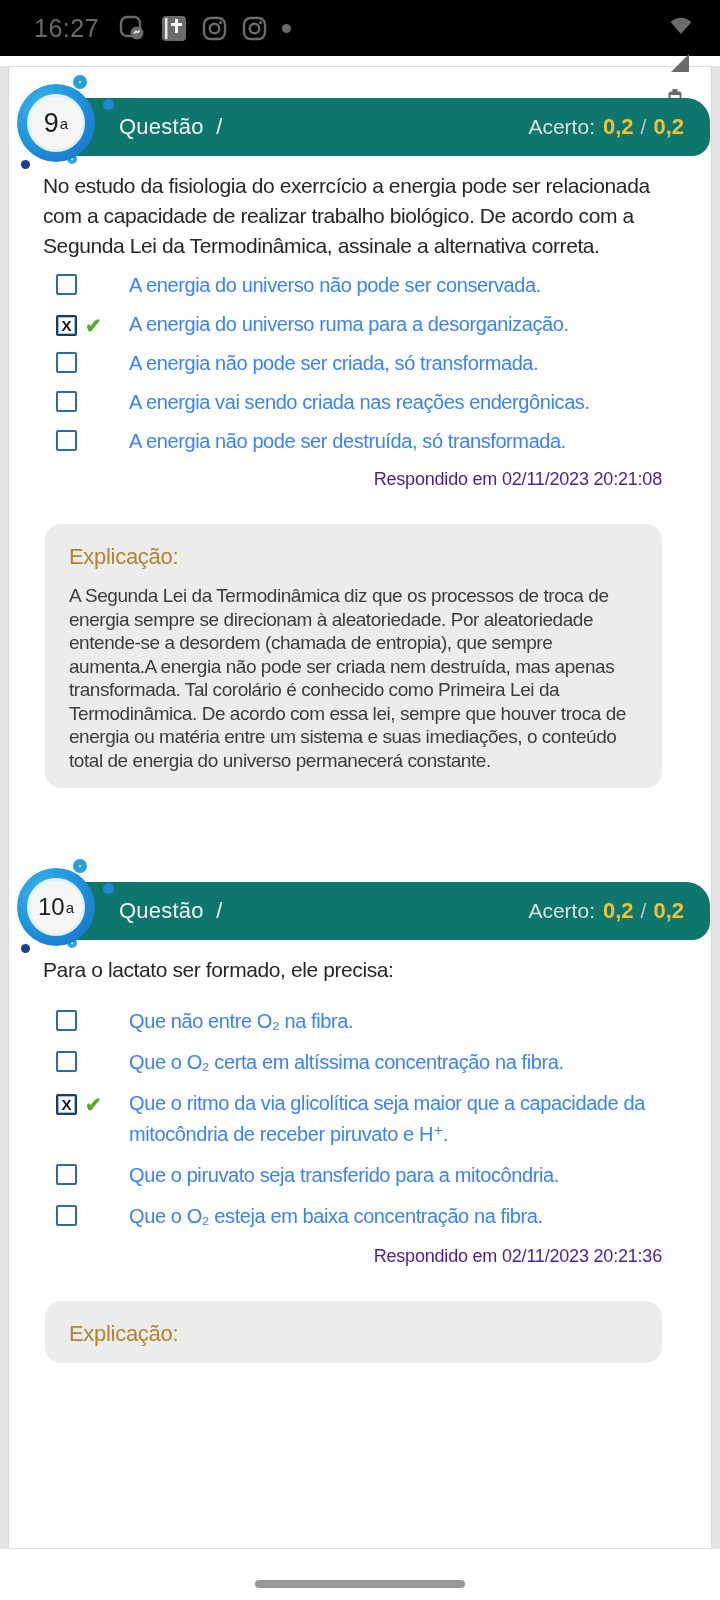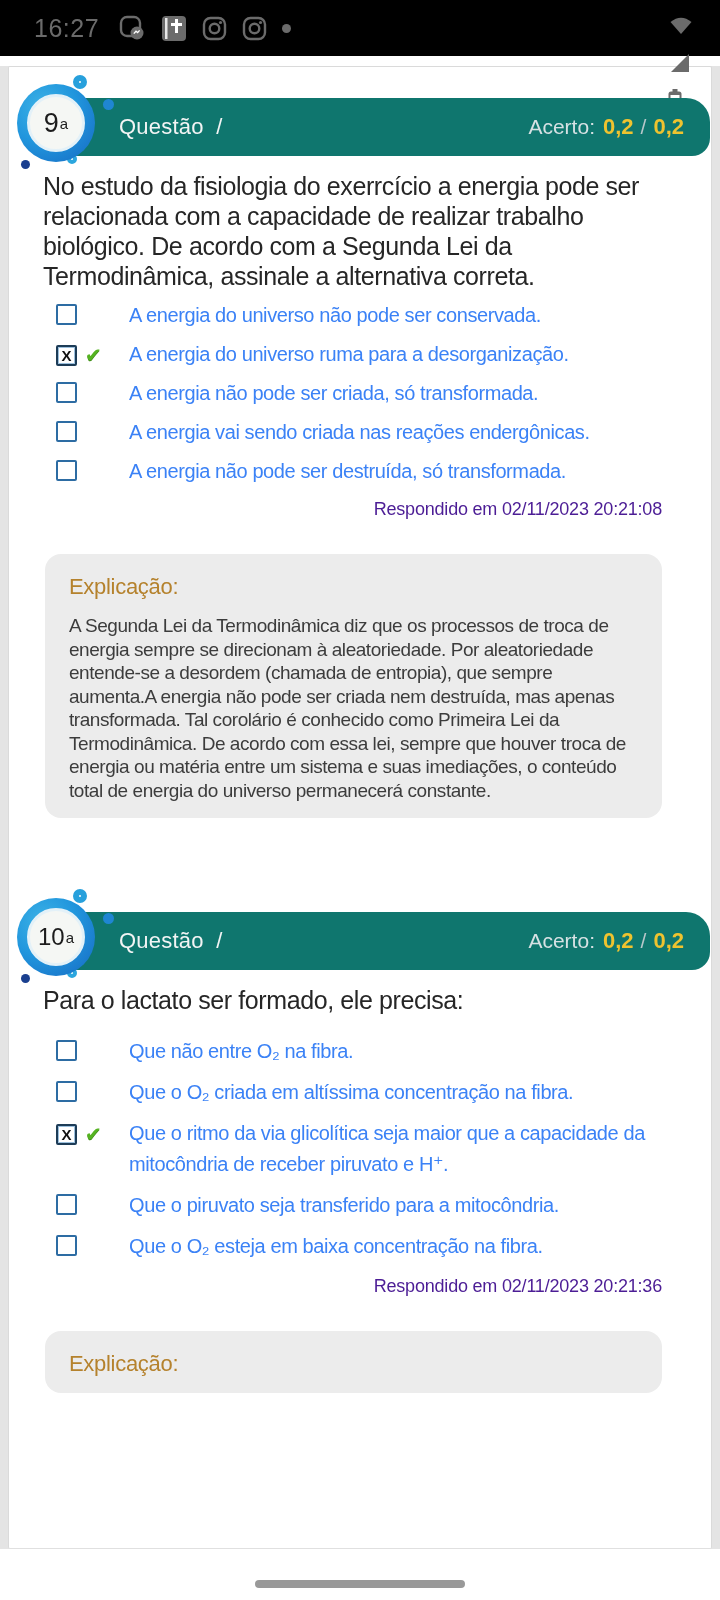--- a/index.html
+++ b/index.html
@@ -46,21 +46,21 @@
   .bub1 { position:absolute; left:58px; top:-1px; width:14px; height:14px; border-radius:50%;
     background:#fdfdfd; border:6px solid #27a0dc; }
   .bub2 { position:absolute; left:88px; top:23px; width:11px; height:11px; border-radius:50%;
     background:#1f86d2; }
   .bub3 { position:absolute; left:52px; top:78px; width:10px; height:10px; border-radius:50%;
     background:#fff; border:4px solid #2ba6de; }
   .bub4 { position:absolute; left:6px; top:84px; width:9px; height:9px; border-radius:50%;
     background:#1a3f8f; }
 
   
-  .q-text { margin:23px 44px 0 34px; font-size:25px; line-height:30px;
+  .q-text { margin:23px 44px 0 34px; font-size:21px; line-height:30px;
     letter-spacing:-0.4px; color:#262626; }
   .options { margin:13px 40px 0 34px; }
   .q2 .options { margin-top:25px; }
   .option { display:flex; align-items:flex-start; margin-bottom:12px; min-height:22px; }
   .q2 .option { margin-bottom:14px; }
   .box-col { width:86px; flex:0 0 86px; display:flex; align-items:center; gap:8px; padding-left:13px; }
   .checkbox { width:21px; height:21px; border:2px solid #2d6ca3; border-radius:2px;
     background:#fff; display:flex; align-items:center; justify-content:center;
     font-size:15px; font-weight:800; color:#111; line-height:1; }
   .option.checked .checkbox { border-color:#1d3c57; box-shadow:0 0 0 1px #9cc0dd inset; }
@@ -258,21 +258,21 @@
           <div class="option">
             <span class="box-col">
                 <span class="checkbox"></span>
               </span>
             <span class="option-text">Que não entre O₂ na fibra.</span>
           </div>
           <div class="option">
             <span class="box-col">
                 <span class="checkbox"></span>
               </span>
-            <span class="option-text">Que o O₂ criada em altíssima concentração na fibra.</span>
+            <span class="option-text">Que o O₂ certa em altíssima concentração na fibra.</span>
           </div>
           <div class="option checked">
             <span class="box-col">
               <span class="checkbox">X</span>
               <span class="check-mark">✔</span>
             </span>
             <span class="option-text">Que o ritmo da via glicolítica seja maior que a capacidade da mitocôndria de receber piruvato e H⁺.</span>
           </div>
           <div class="option">
             <span class="box-col">

